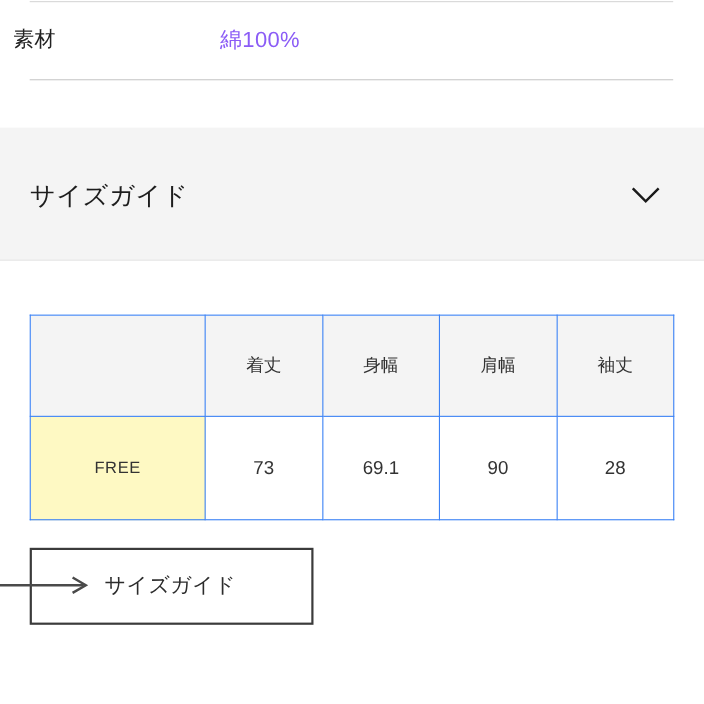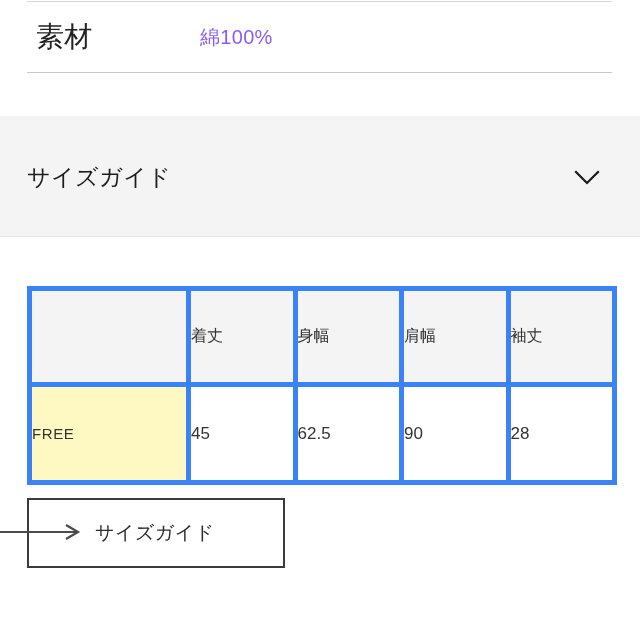--- a/index.html
+++ b/index.html
@@ -39,23 +39,23 @@
   }
   .spec-row {
     position: absolute;
     left: 0;
     top: 2px;
     width: 640px;
     height: 70px;
   }
   .spec-label {
     position: absolute;
-    left: 36px;
+    left: 12px;
     top: 20px;
-    font-size: 28px;
+    font-size: 19px;
     line-height: 30px;
     letter-spacing: 0.3px;
     color: #222222;
     white-space: nowrap;
     text-align: right;
   }
   .spec-value {
     position: absolute;
     left: 200px;
     top: 20px;
@@ -108,22 +108,22 @@
   .size-table {
     position: absolute;
     left: 27px;
     top: 286px;
     width: 585px;
     border-collapse: collapse;
     table-layout: fixed;
   }
   .size-table th,
   .size-table td {
-    border: 5px solid #3b82f6;
-    text-align: left;
+    border: 1px solid #3b82f6;
+    text-align: center;
     vertical-align: middle;
     font-weight: normal;
     font-size: 16px;
     color: #333333;
     padding: 0;
   }
   .size-table thead th {
     height: 91px;
     background: #f4f4f4;
   }
@@ -205,22 +205,22 @@
         <th></th>
         <th>着丈</th>
         <th>身幅</th>
         <th>肩幅</th>
         <th>袖丈</th>
       </tr>
     </thead>
     <tbody>
       <tr>
         <td class="rowhead">FREE</td>
-        <td>45</td>
-        <td>62.5</td>
+        <td>73</td>
+        <td>69.1</td>
         <td>90</td>
         <td>28</td>
       </tr>
     </tbody>
   </table>
 
   <div class="callout-box"></div>
   <div class="callout-label">サイズガイド</div>
   <svg class="callout-arrow" viewBox="0 0 90 28">
     <line x1="0" y1="14" x2="76" y2="14" stroke="#4a4a4a" stroke-width="2.2"></line>

